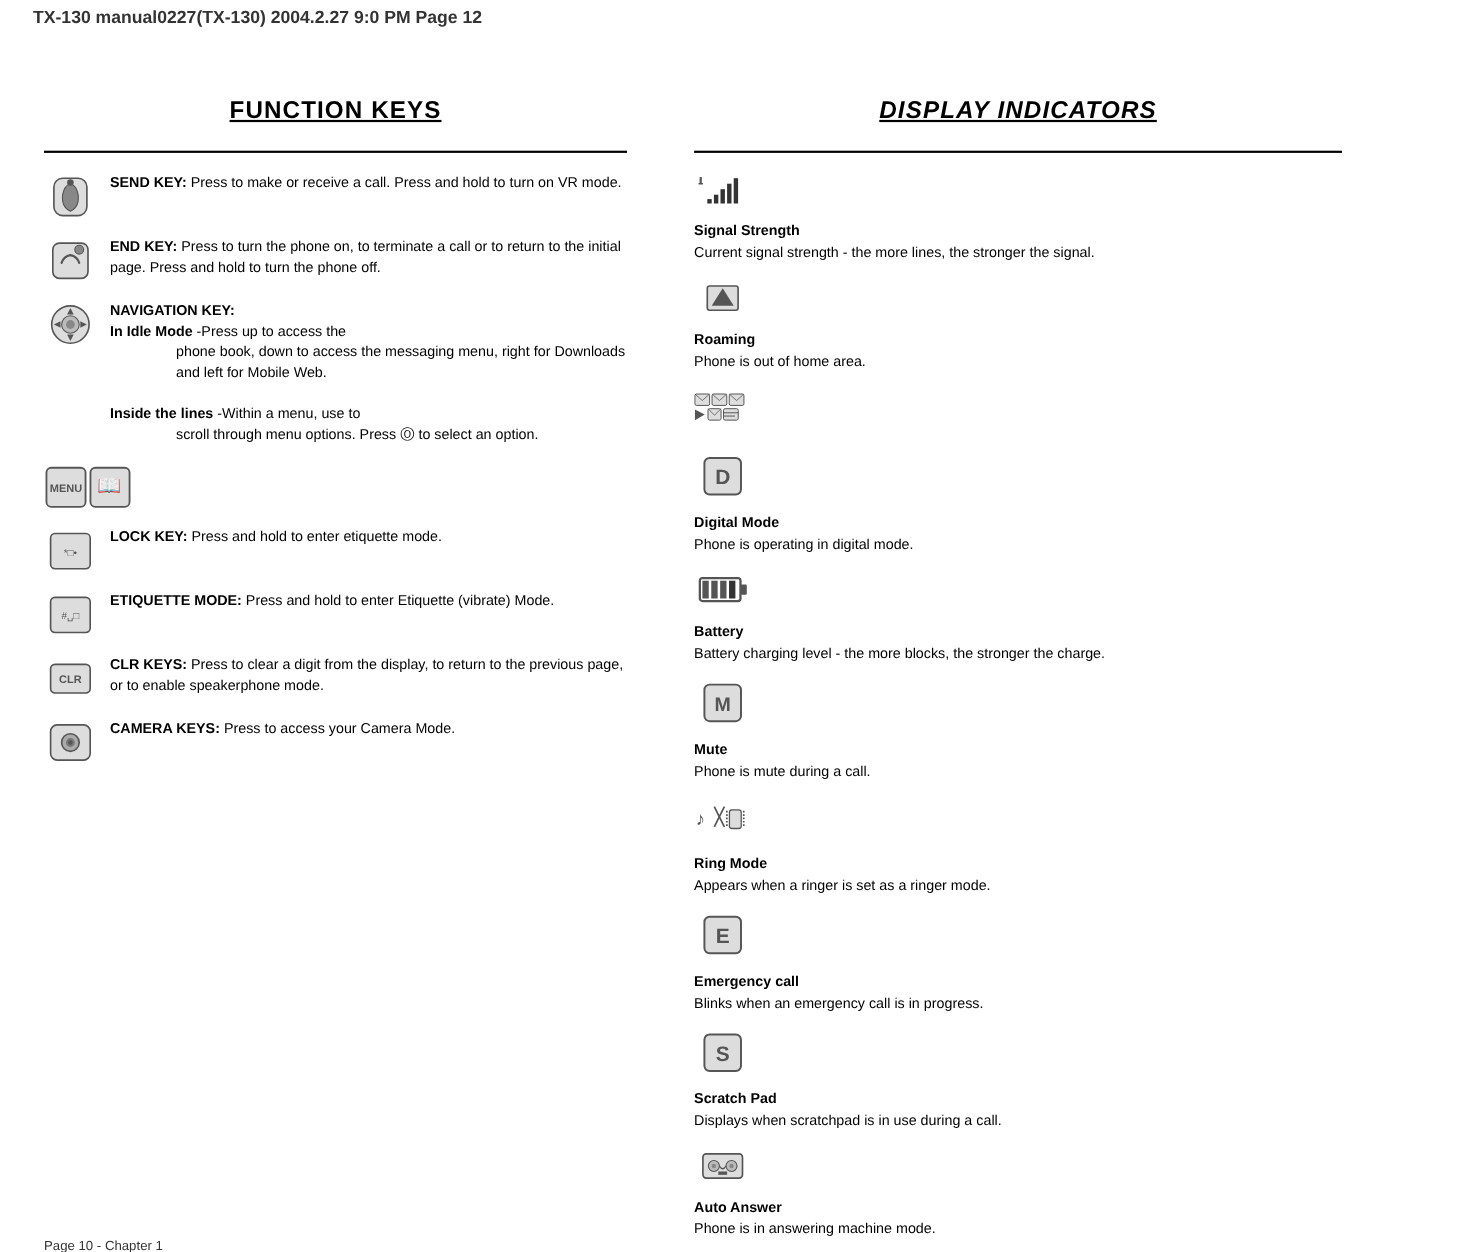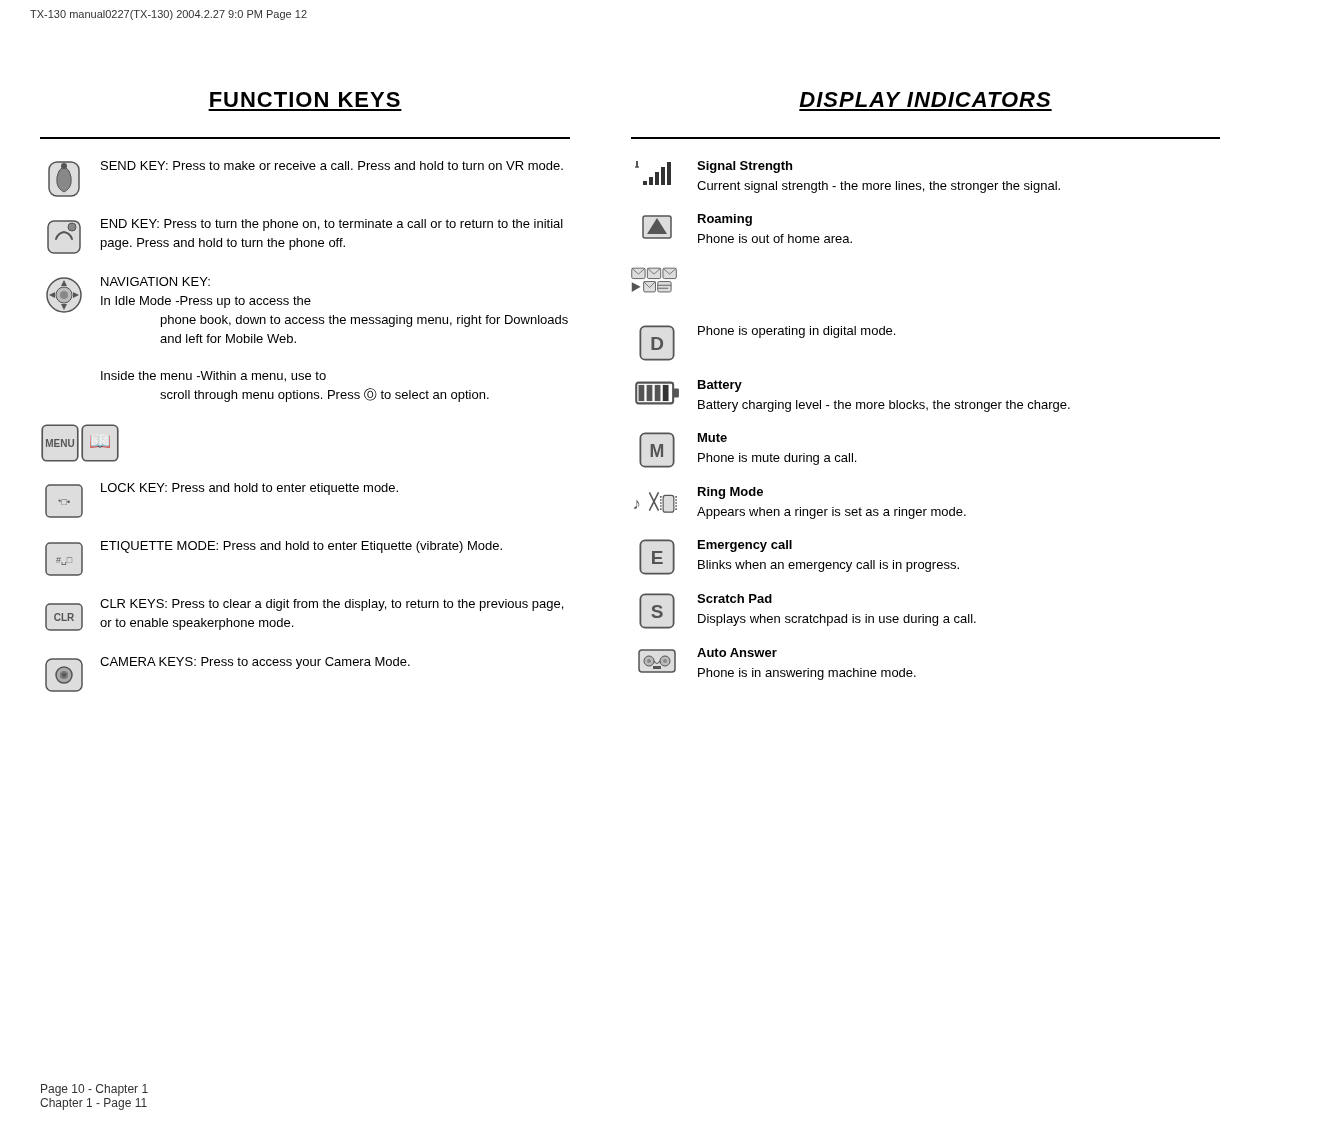--- a/index.html
+++ b/index.html
@@ -11,22 +11,23 @@
       color: #000;
       width: 1325px;
       min-height: 1138px;
       position: relative;
     }
 
     .page-header {
       position: absolute;
       top: 8px;
       left: 30px;
-      font-size: 11px;
+      font-size: 16px;
       color: #333;
+      font-weight: bold;
     }
 
     .page-container {
       display: flex;
       flex-direction: row;
       padding: 70px 40px 40px 40px;
       gap: 0;
       margin-top: 17px;
     }
 
@@ -72,38 +73,38 @@
       width: 40px;
       height: 40px;
     }
 
     .func-text {
       flex: 1;
       line-height: 1.45;
     }
 
     .func-text b {
-      font-weight: normal;
+      font-weight: bold;
     }
 
     .nav-indented {
       margin-left: 60px;
       line-height: 1.45;
     }
 
     
     .right-col {
       width: 620px;
       padding-left: 30px;
       border-left: 1px solid transparent;
     }
 
     .disp-item {
       display: flex;
-      flex-direction: row;
+      flex-direction: column;
       align-items: flex-start;
       margin-bottom: 14px;
       gap: 14px;
     }
 
     .disp-icon {
       width: 52px;
       min-width: 52px;
       display: flex;
       align-items: flex-start;
@@ -187,21 +188,21 @@
           <polygon points="35,20 29,17 29,23" fill="#555"></polygon>
         </svg>
       </div>
       <div class="func-text">
         <b>NAVIGATION KEY:</b><br>
         <b>In Idle Mode</b> -Press up to access the
         <div class="nav-indented">
           phone book, down to access the messaging menu, right for Downloads and left for Mobile Web.
         </div>
         <br>
-        <b>Inside the menu</b> -Within a menu, use to
+        <b>Inside the lines</b> -Within a menu, use to
         <div class="nav-indented">
           scroll through menu options. Press Ⓞ to select an option.
         </div>
       </div>
     </div>
 
     <div class="func-item">
       <div class="func-icon" style="flex-direction:row; gap:0; width:80px; min-width:80px;">
         <svg viewBox="0 0 36 36" width="36" height="36" xmlns="http://www.w3.org/2000/svg">
           <rect x="2" y="2" width="32" height="32" rx="4" fill="#ddd" stroke="#555" stroke-width="1.5"></rect>
@@ -328,20 +329,21 @@
     </div>
 
     <div class="disp-item">
       <div class="disp-icon">
         <svg viewBox="0 0 32 32" width="38" height="38" xmlns="http://www.w3.org/2000/svg">
           <rect x="2" y="2" width="28" height="28" rx="4" fill="#ddd" stroke="#555" stroke-width="1.5"></rect>
           <text x="16" y="22" text-anchor="middle" font-size="16" font-weight="bold" fill="#555">D</text>
         </svg>
       </div>
       <div class="disp-text">
+        <span class="disp-label">Digital Mode</span>
         <span>Phone is operating in digital mode.</span>
       </div>
     </div>
 
     <div class="disp-item">
       <div class="disp-icon">
         <svg viewBox="0 0 38 26" width="46" height="30" xmlns="http://www.w3.org/2000/svg">
           <rect x="1" y="4" width="32" height="18" rx="2" fill="none" stroke="#555" stroke-width="1.8"></rect>
           <rect x="33" y="9" width="5" height="8" rx="1" fill="#555"></rect>
 

